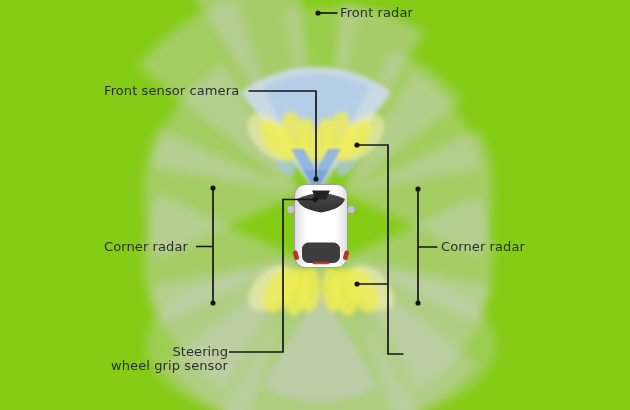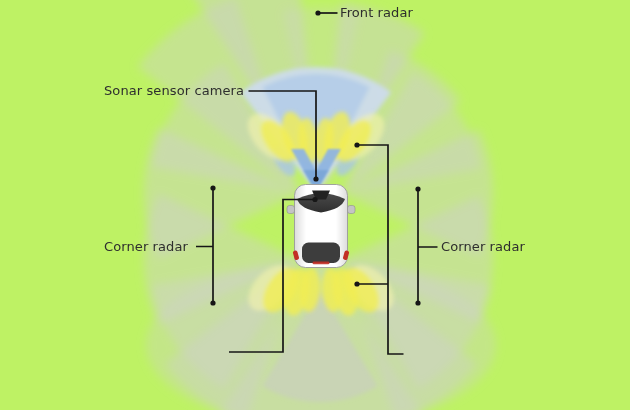--- a/index.html
+++ b/index.html
@@ -1,17 +1,17 @@
 <!DOCTYPE html>
 <html><head>
 <meta charset="utf-8">
 <style>
   html,body{margin:0;padding:0;background:#fff;}
   .stage{
-    position:relative;width:630px;height:410px;background:#bef264;
+    position:relative;width:630px;height:410px;background:#84cc16;
     overflow:hidden;font-family:"DejaVu Sans","Liberation Sans",sans-serif;
   }
   .stage svg{position:absolute;left:0;top:0;}
   .label{
     position:absolute;font-size:13px;line-height:14px;color:#2e2e2e;
     white-space:nowrap;letter-spacing:0.1px;
   }
   .label.two-line{text-align:right;}
 </style>
 </head>
@@ -137,21 +137,25 @@
       </g>
       <g>
         <path d="M229,352 H283 V199.5 H315"></path>
         <circle cx="315" cy="199.5" r="2.6" fill="#161616" stroke="none"></circle>
       </g>
     </g>
   </svg>
 
   <div class="label" style="left:340px;top:6px;">Front radar</div>
 
-  <div class="label" style="left:104px;top:84px;">Sonar sensor camera</div>
+  <div class="label" style="left:104px;top:84px;">Front sensor camera</div>
 
   <div class="label" style="left:104px;top:240px;">Corner radar</div>
 
   <div class="label" style="left:441px;top:240px;">Corner radar</div>
 
 
+  <div class="label two-line" style="right:402px;top:345px;">
+    <div>Steering</div>
+    <div>wheel grip sensor</div>
+  </div>
 
 </div>
 
 </body></html>

